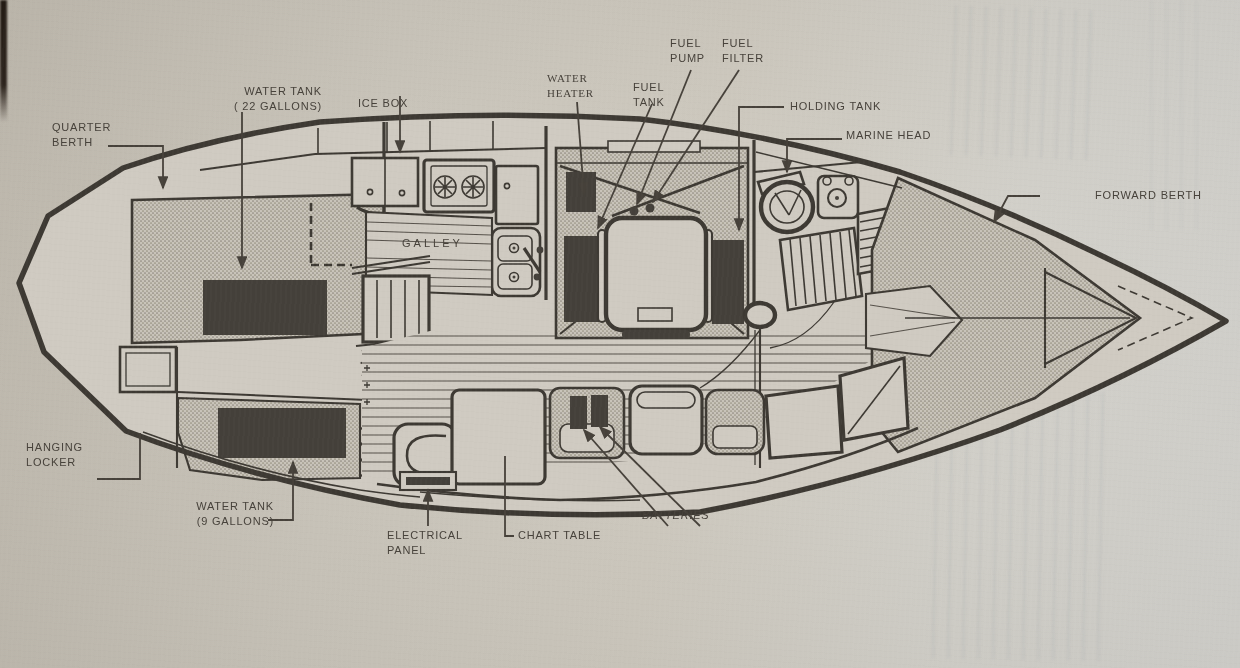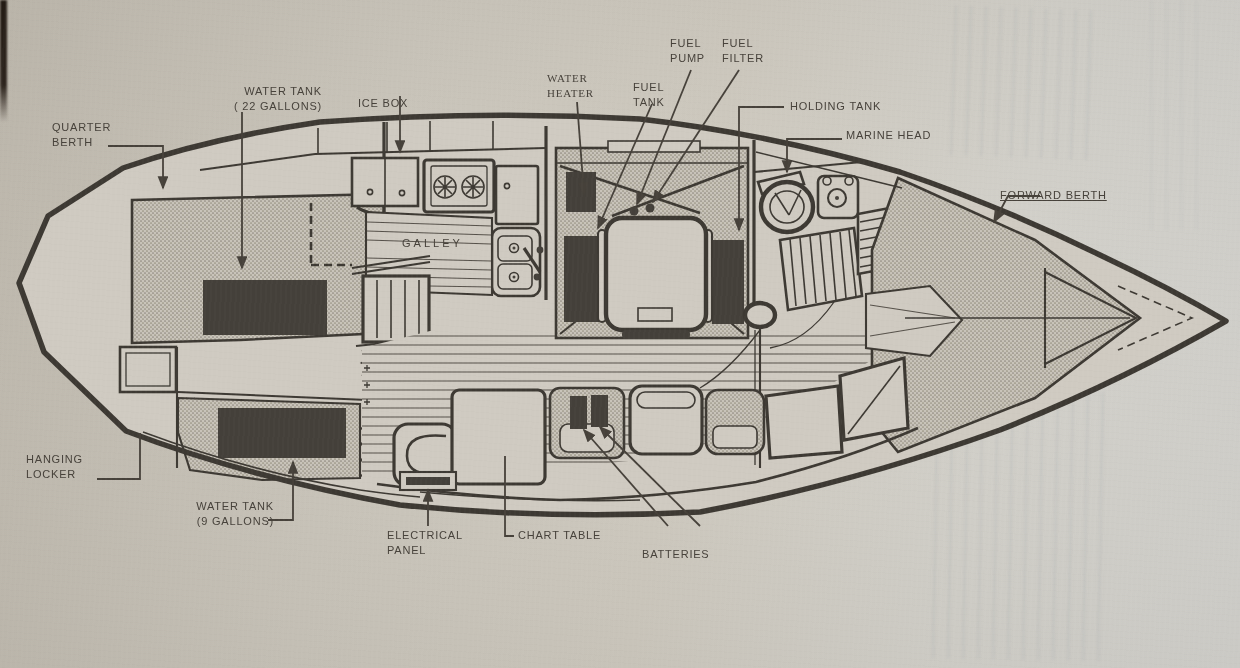--- a/index.html
+++ b/index.html
@@ -336,27 +336,27 @@
   <div class="lbl" style="left:633px;top:80px;"><span>FUEL</span><br><span>TANK</span></div>
 
   <div class="lbl" style="left:670px;top:36px;"><span>FUEL</span><br><span>PUMP</span></div>
 
   <div class="lbl" style="left:722px;top:36px;"><span>FUEL</span><br><span>FILTER</span></div>
 
   <div class="lbl" style="left:790px;top:99px;"><span>HOLDING TANK</span></div>
 
   <div class="lbl" style="left:846px;top:128px;"><span>MARINE HEAD</span></div>
 
-  <div class="lbl" style="left:1000px;top:188px;text-decoration:underline;"><span>FORWARD BERTH</span></div>
+  <div class="lbl" style="left:1095px;top:188px;"><span>FORWARD BERTH</span></div>
 
   <div class="lbl wide" style="left:402px;top:236px;text-align:center;"><span>GALLEY</span></div>
 
-  <div class="lbl" style="left:26px;top:452px;"><span>HANGING</span><br><span>LOCKER</span></div>
+  <div class="lbl" style="left:26px;top:440px;"><span>HANGING</span><br><span>LOCKER</span></div>
 
   <div class="lbl center" style="left:152px;top:499px;width:122px;"><span>WATER TANK</span><br><span>(9 GALLONS)</span></div>
 
   <div class="lbl" style="left:387px;top:528px;"><span>ELECTRICAL</span><br><span>PANEL</span></div>
 
   <div class="lbl" style="left:518px;top:528px;"><span>CHART TABLE</span></div>
 
-  <div class="lbl" style="left:642px;top:547px;"><span>BATTERIES</span></div>
+  <div class="lbl" style="left:642px;top:508px;font-style:italic;"><span>BATTERIES</span></div>
 
 </div>
 
 </body></html>

